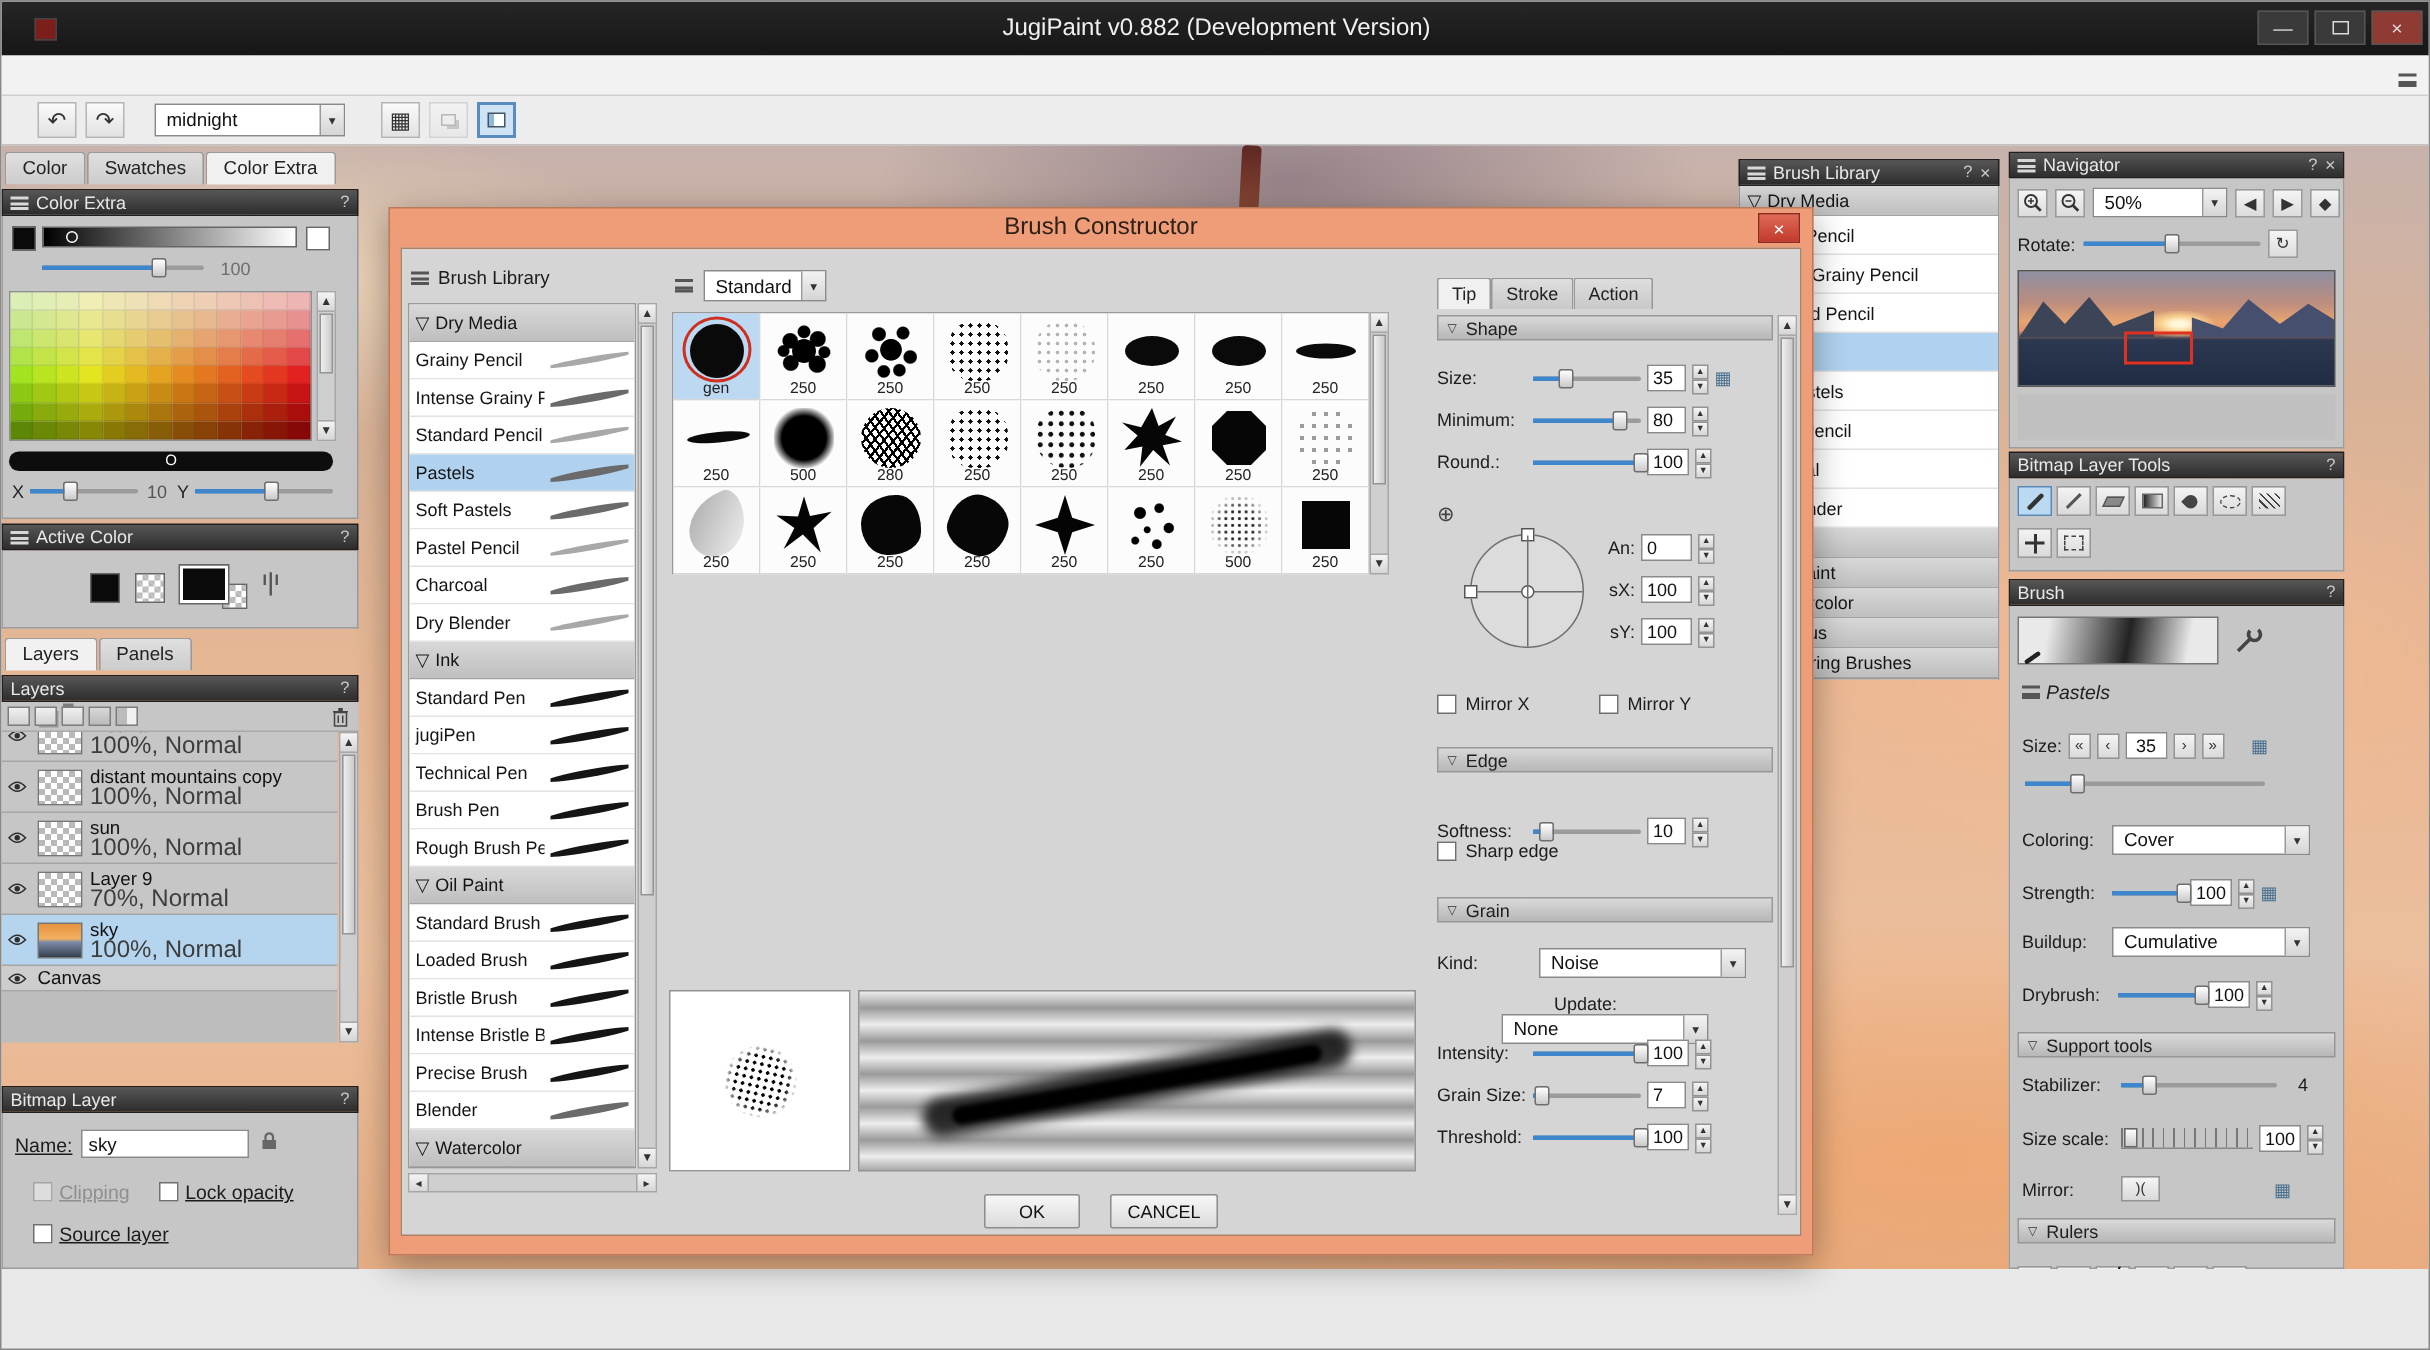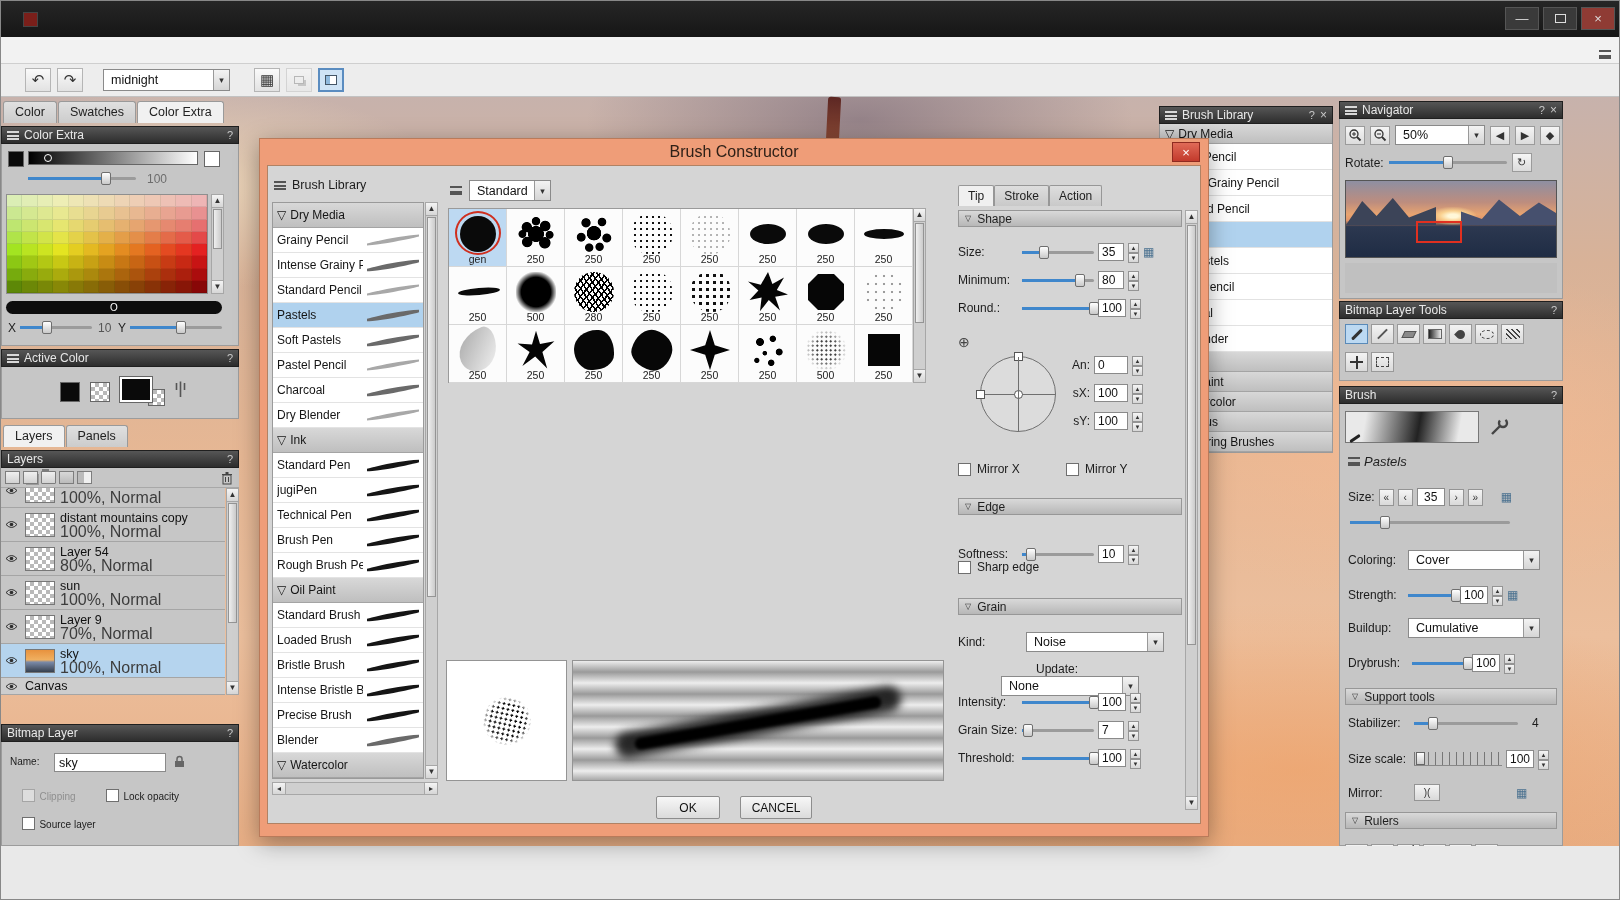--- a/index.html
+++ b/index.html
@@ -98,21 +98,21 @@
   .lrow:first-child{margin-top:-14px;}
   .lrow.sel{background:#b5d4ee;}
   .lrow.canvasrow{height:17px;background:#cdcdcd;}
   .eye{width:15px;display:inline-flex;}
   .lthumb{width:30px;height:24px;border:1px solid #777;flex:none;}
   .skythumb{background:linear-gradient(180deg,#e8923e 0%,#f0b060 45%,#7a8aa8 55%,#36404e 100%);}
   .lname{font-size:12.5px;color:#111;line-height:14px;}
   .linfo{font-size:16px;color:#3d3d3d;line-height:13px;}
   .blayer-panel{position:absolute;left:0;top:274px;width:238px;}
   .inp{background:#fff;border:1px solid #8a8a8a;height:19px;font-size:12.5px;padding:0 4px;color:#111;display:inline-flex;align-items:center;}
-  .lab{font-size:10px;color:#1c1c1c;}
+  .lab{font-size:13px;color:#1c1c1c;text-decoration:underline;}
   .lab.dis{color:#8f8f8f;}
 
   
   .dialog{position:absolute;left:258px;top:137px;width:950px;height:699px;background:#ef9d78;border:1px solid #b97a5a;box-shadow:0 6px 22px rgba(0,0,0,.35);z-index:10;}
   .dlg-title{height:26px;position:relative;display:flex;align-items:center;justify-content:center;font-size:16px;color:#2e2017;}
   .dlg-close{position:absolute;right:8px;top:3px;width:28px;height:20px;background:linear-gradient(#e06a57,#c23a2c);border:1px solid #8f2a20;color:#fff;font-size:13px;display:flex;align-items:center;justify-content:center;}
   .dlg-body{position:relative;margin:0 7px 7px;height:659px;background:#d5d5d5;border:1px solid #b08264;}
   .lib-head{position:absolute;left:6px;top:12px;display:flex;align-items:center;gap:6px;font-size:12.5px;color:#1c1c1c;}
   .lib-list{position:absolute;left:4px;top:36px;width:152px;height:577px;background:#fff;border:1px solid #9a9a9a;overflow:hidden;}
   .librow{height:25px;display:flex;align-items:center;padding:0 4px;gap:4px;background:#fff;border-bottom:1px solid #e3e3e3;font-size:12px;color:#151515;}
@@ -224,20 +224,21 @@
   .statusbar{position:absolute;left:0;top:845px;width:1620px;height:23px;background:#e6e6e6;border-top:1px solid #b5b5b5;font-size:12.5px;color:#1e1e1e;}
   .statusbar span{position:absolute;top:4px;white-space:nowrap;}
 </style>
 </head>
 <body>
 
 <div id="app">
 
   <div class="titlebar">
     <span class="appicon"></span>
+    <span class="ttl">JugiPaint v0.882 (Development Version)</span>
     <span class="wctrls">
       <span class="wbtn">—</span>
       <span class="wbtn">
           <span class="maxglyph"></span>
         </span>
       <span class="wbtn close">×</span>
     </span>
   </div>
 
   <div class="menubar">
@@ -486,33 +487,20 @@
           </div>
           <div class="lrow">
             <span class="eye">
               <svg width="13" height="9" viewBox="0 0 13 9">
                 <path d="M1 4.5 Q6.5 -1.5 12 4.5 Q6.5 10.5 1 4.5 Z" fill="none" stroke="#2e2e2e"></path>
                 <circle cx="6.5" cy="4.5" r="1.8" fill="#2e2e2e"></circle>
               </svg>
             </span>
             <span class="lthumb checker"></span>
             <span>
-              <div class="lname">Layer 54</div>
-              <div class="linfo">80%, Normal</div>
-            </span>
-          </div>
-          <div class="lrow">
-            <span class="eye">
-              <svg width="13" height="9" viewBox="0 0 13 9">
-                <path d="M1 4.5 Q6.5 -1.5 12 4.5 Q6.5 10.5 1 4.5 Z" fill="none" stroke="#2e2e2e"></path>
-                <circle cx="6.5" cy="4.5" r="1.8" fill="#2e2e2e"></circle>
-              </svg>
-            </span>
-            <span class="lthumb checker"></span>
-            <span>
               <div class="lname">sun</div>
               <div class="linfo">100%, Normal</div>
             </span>
           </div>
           <div class="lrow">
             <span class="eye">
               <svg width="13" height="9" viewBox="0 0 13 9">
                 <path d="M1 4.5 Q6.5 -1.5 12 4.5 Q6.5 10.5 1 4.5 Z" fill="none" stroke="#2e2e2e"></path>
                 <circle cx="6.5" cy="4.5" r="1.8" fill="#2e2e2e"></circle>
               </svg>

